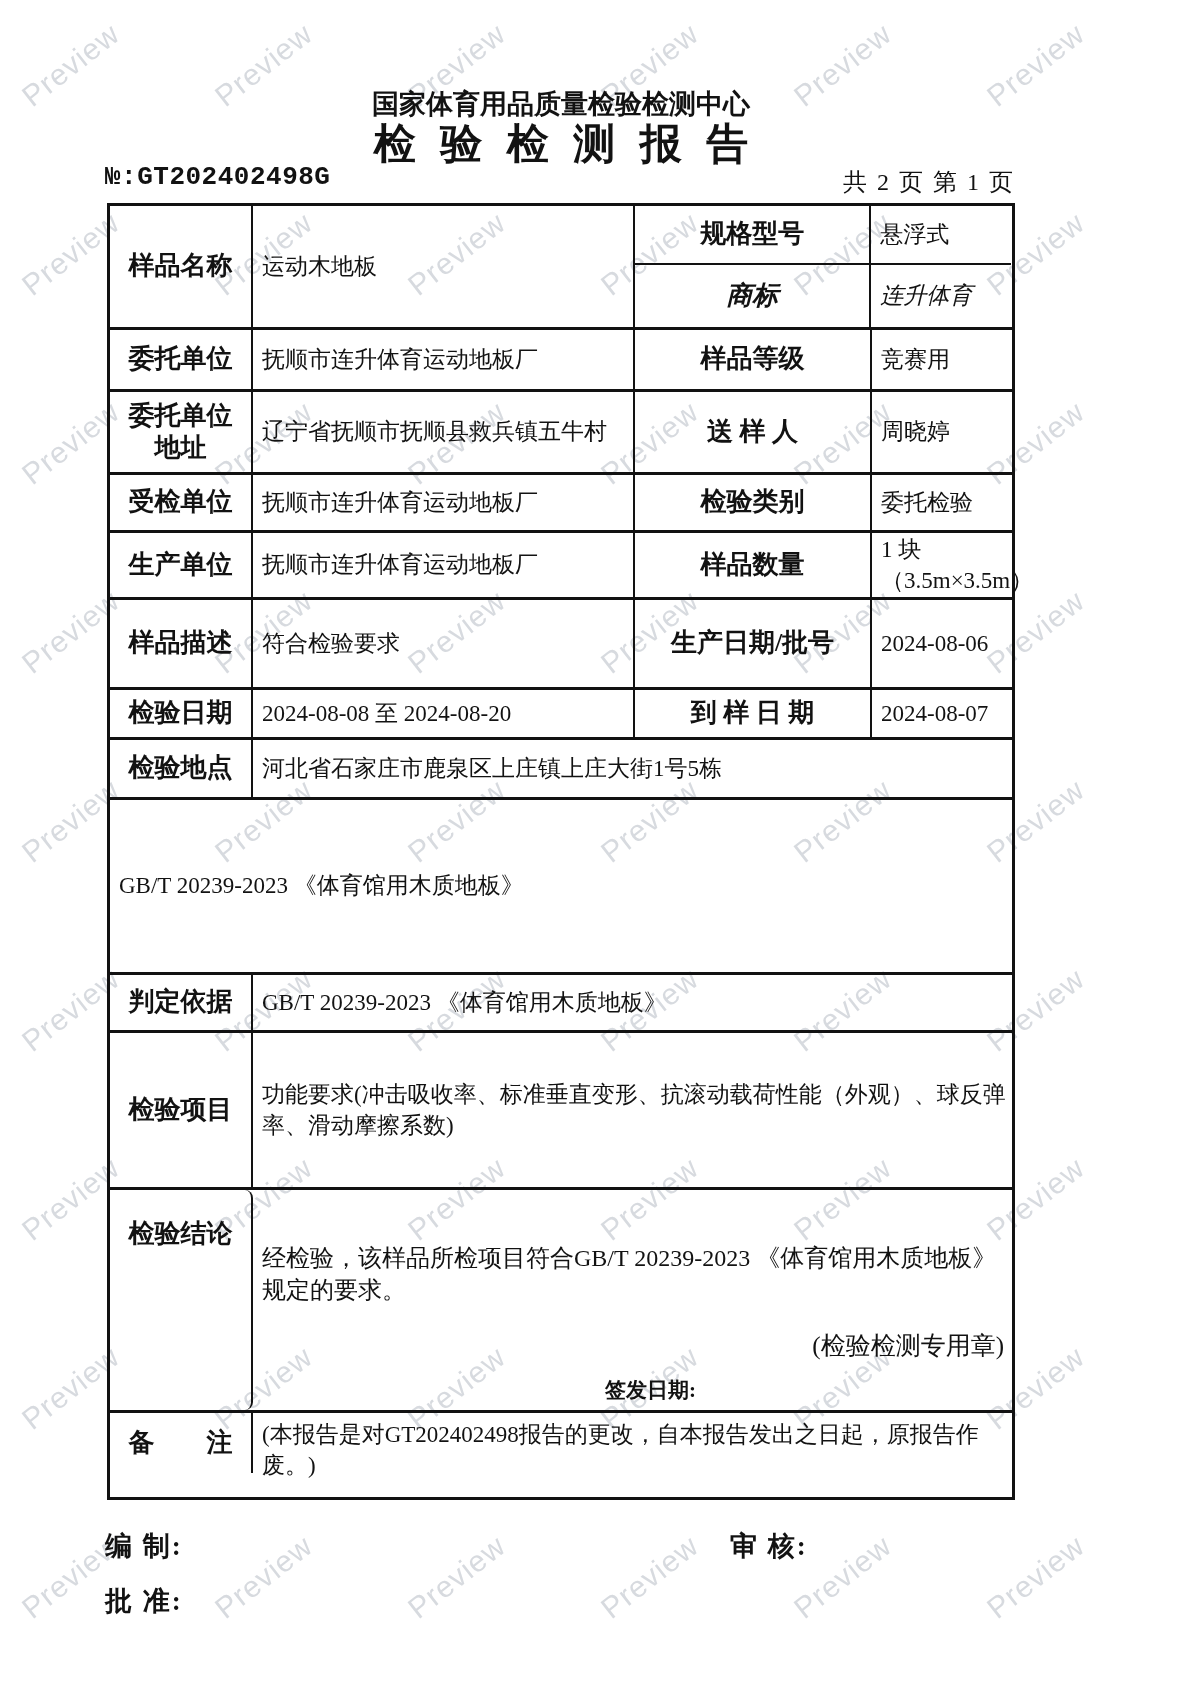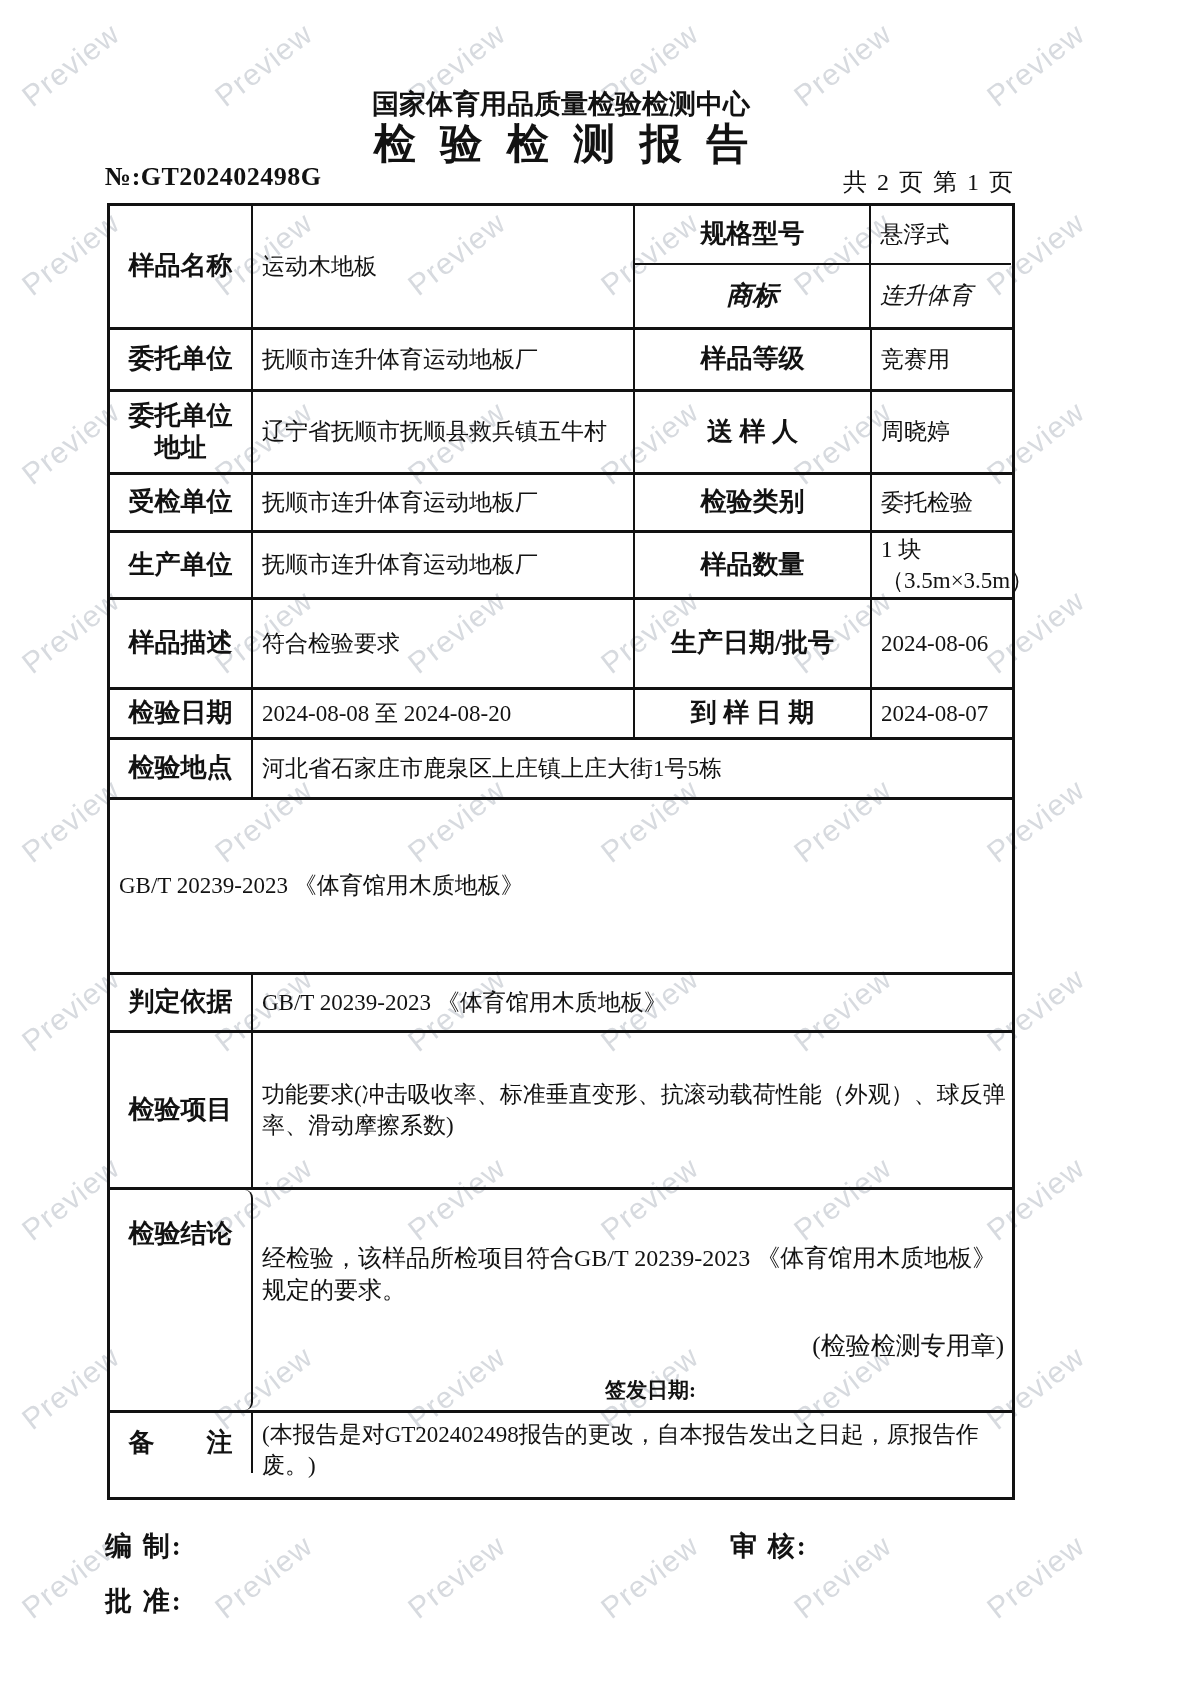--- a/index.html
+++ b/index.html
@@ -14,21 +14,21 @@
     font-size:30px;color:#b7bdc5;opacity:.55;transform:rotate(-38deg);
     white-space:nowrap;letter-spacing:1px;
   }
   
   .content{position:absolute;inset:0;z-index:1;}
   .org-line{position:absolute;left:107px;width:908px;text-align:center;font-weight:bold;}
   .org1{top:50px;font-size:27px;}
   .org2{top:86px;font-size:27px;}
   .doc-title{position:absolute;left:107px;width:908px;top:116px;text-align:center;
     font-size:42px;font-weight:bold;word-spacing:14px;}
-  .report-no{position:absolute;left:105px;top:162px;font-size:26px;font-weight:bold;letter-spacing:.5px;}
+  .report-no{position:absolute;left:105px;top:162px;font-size:26px;font-weight:bold;letter-spacing:.5px;font-family:Liberation Mono, monospace;}
   .page-info{position:absolute;right:175px;top:166px;font-size:24px;letter-spacing:2px;}
   
   .report-table{
     position:absolute;left:107px;top:203px;width:908px;height:1297px;
     border:3px solid #121212;box-sizing:border-box;display:flex;flex-direction:column;
   }
   .row{display:flex;border-bottom:3px solid #121212;box-sizing:border-box;flex:none;}
   .r1{height:124px}.r2{height:62px}.r3{height:83px}.r4{height:58px}.r5{height:67px}
   .r6{height:90px}.r7{height:50px}.r8{height:60px}.r9{height:175px}.r10{height:58px}
   .r11{height:157px}.r12{height:223px}.r13{height:60px;border-bottom:none;}

